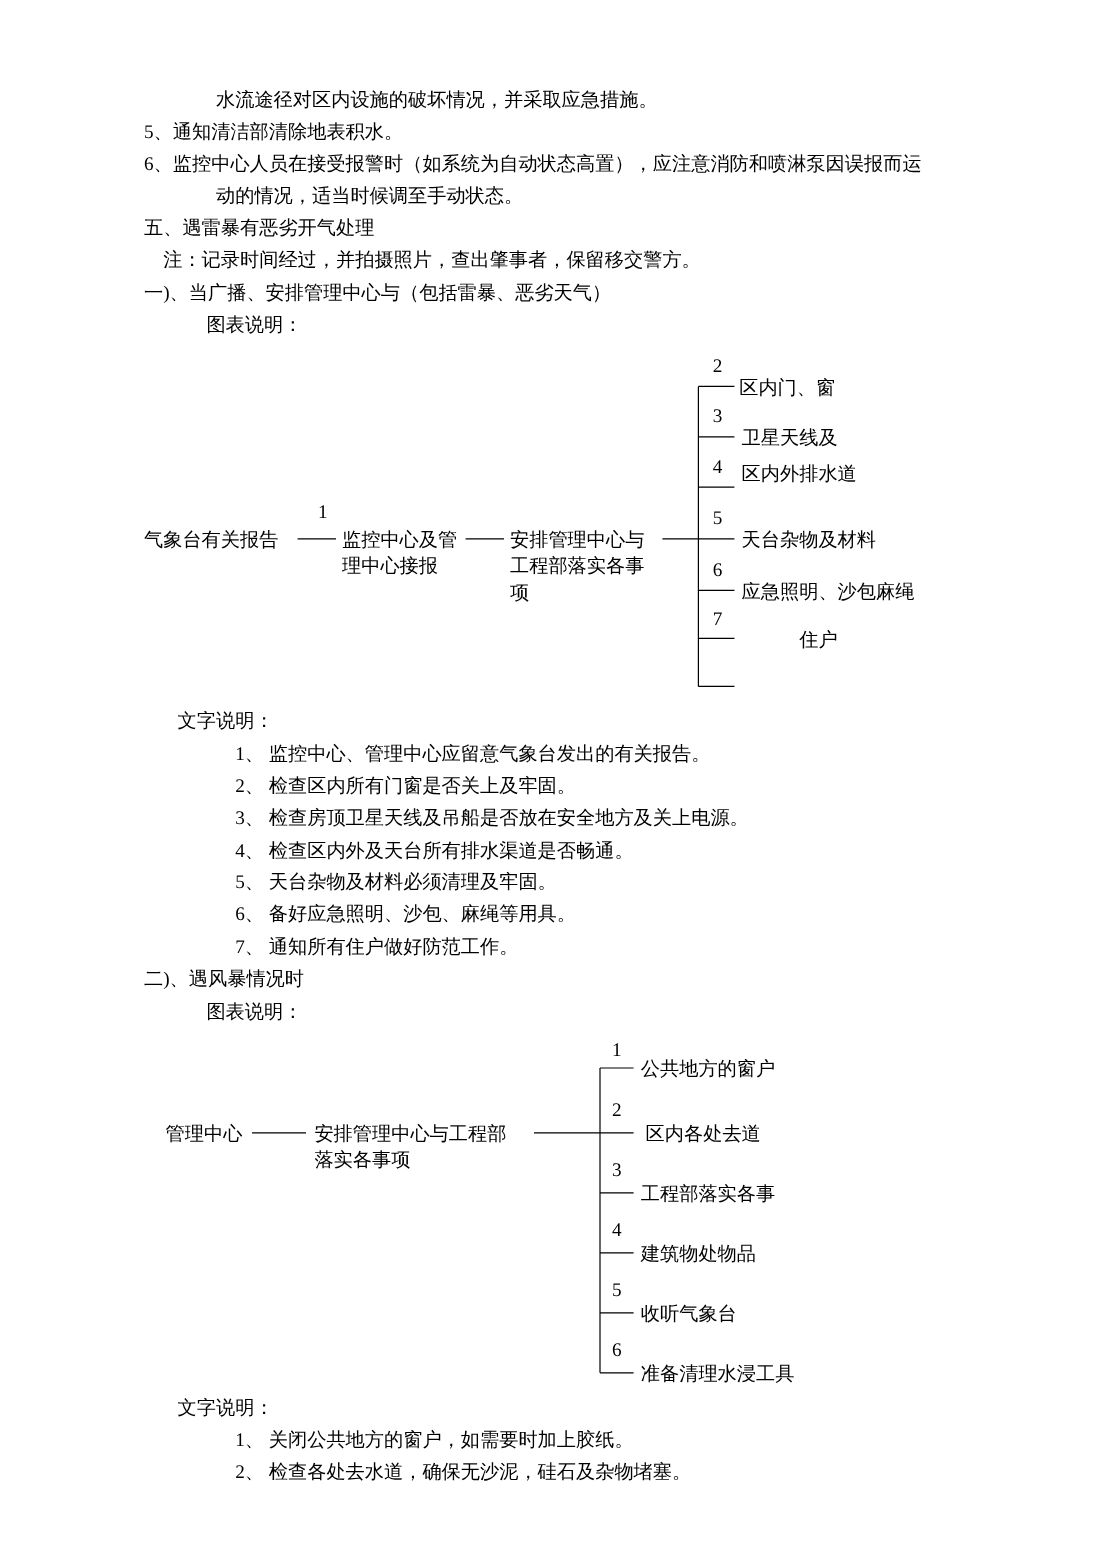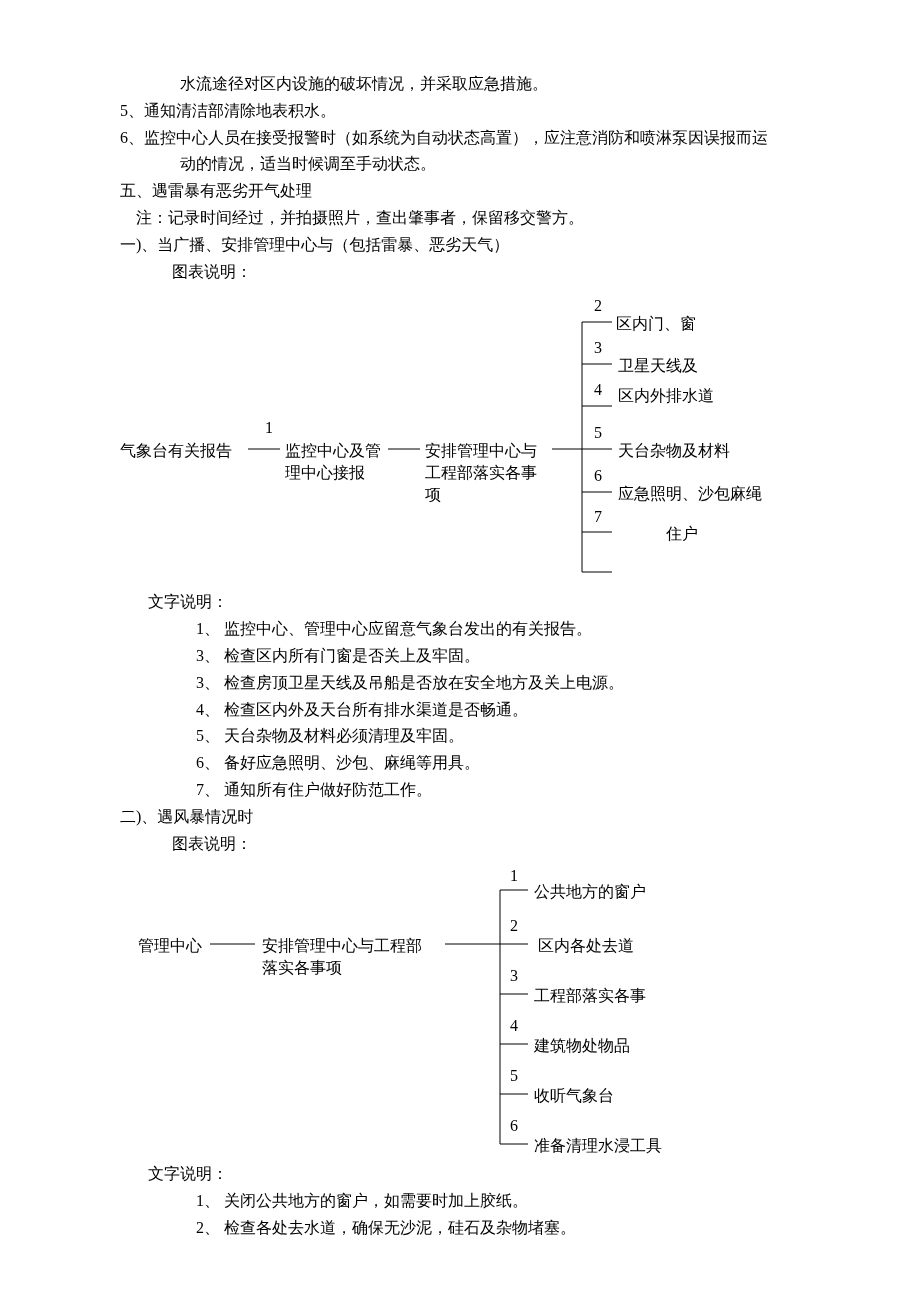--- a/index.html
+++ b/index.html
@@ -86,21 +86,21 @@
     <span class="lbl" style="left:498px;top:145px;">天台杂物及材料</span>
     <span class="num" style="left:474px;top:170px;">6</span>
     <span class="lbl" style="left:498px;top:188px;">应急照明、沙包麻绳</span>
     <span class="num" style="left:474px;top:211px;">7</span>
     <span class="lbl" style="left:498px;top:228px;margin-left:48px;">住户</span>
 
   </div>
 
   <p class="ind1">文字说明：</p>
   <p class="ind3">1、 监控中心、管理中心应留意气象台发出的有关报告。</p>
-  <p class="ind3">3、 检查区内所有门窗是否关上及牢固。</p>
+  <p class="ind3">2、 检查区内所有门窗是否关上及牢固。</p>
   <p class="ind3">3、 检查房顶卫星天线及吊船是否放在安全地方及关上电源。</p>
   <p class="ind3">4、 检查区内外及天台所有排水渠道是否畅通。</p>
   <p class="ind3">5、 天台杂物及材料必须清理及牢固。</p>
   <p class="ind3">6、 备好应急照明、沙包、麻绳等用具。</p>
   <p class="ind3">7、 通知所有住户做好防范工作。</p>
 
   <p>二)、遇风暴情况时</p>
   <p class="ind2">图表说明：</p>
 
   <div class="diagram" style="height:290px;">

